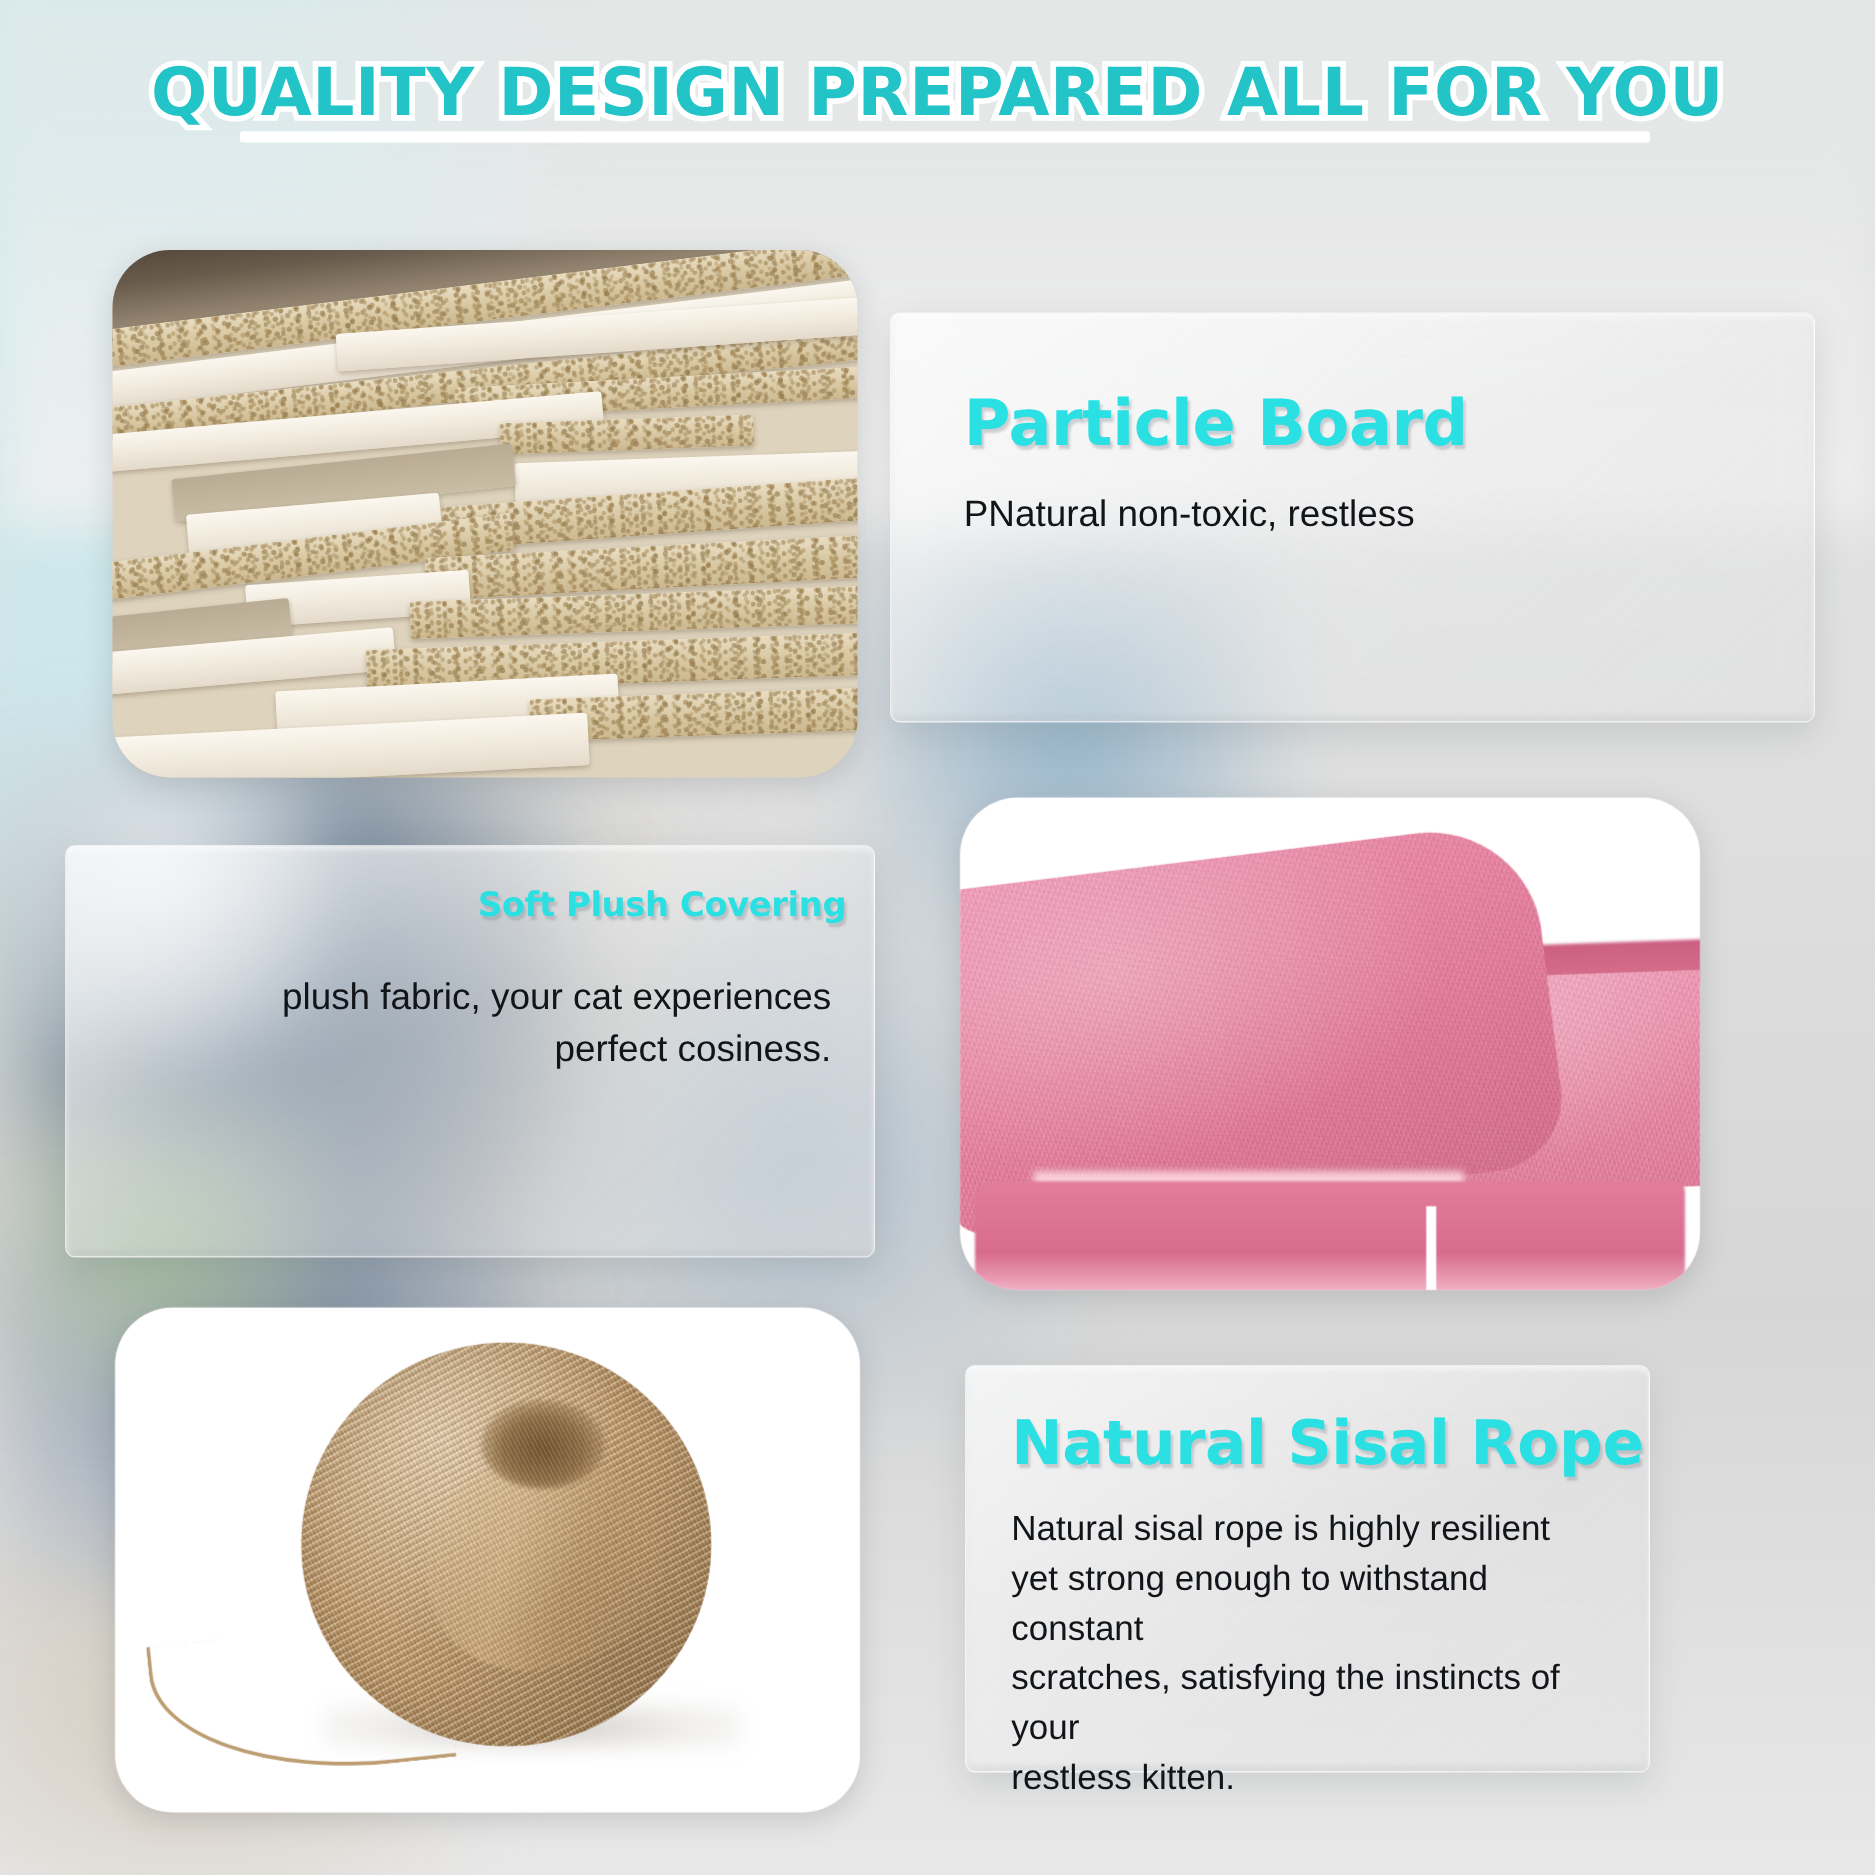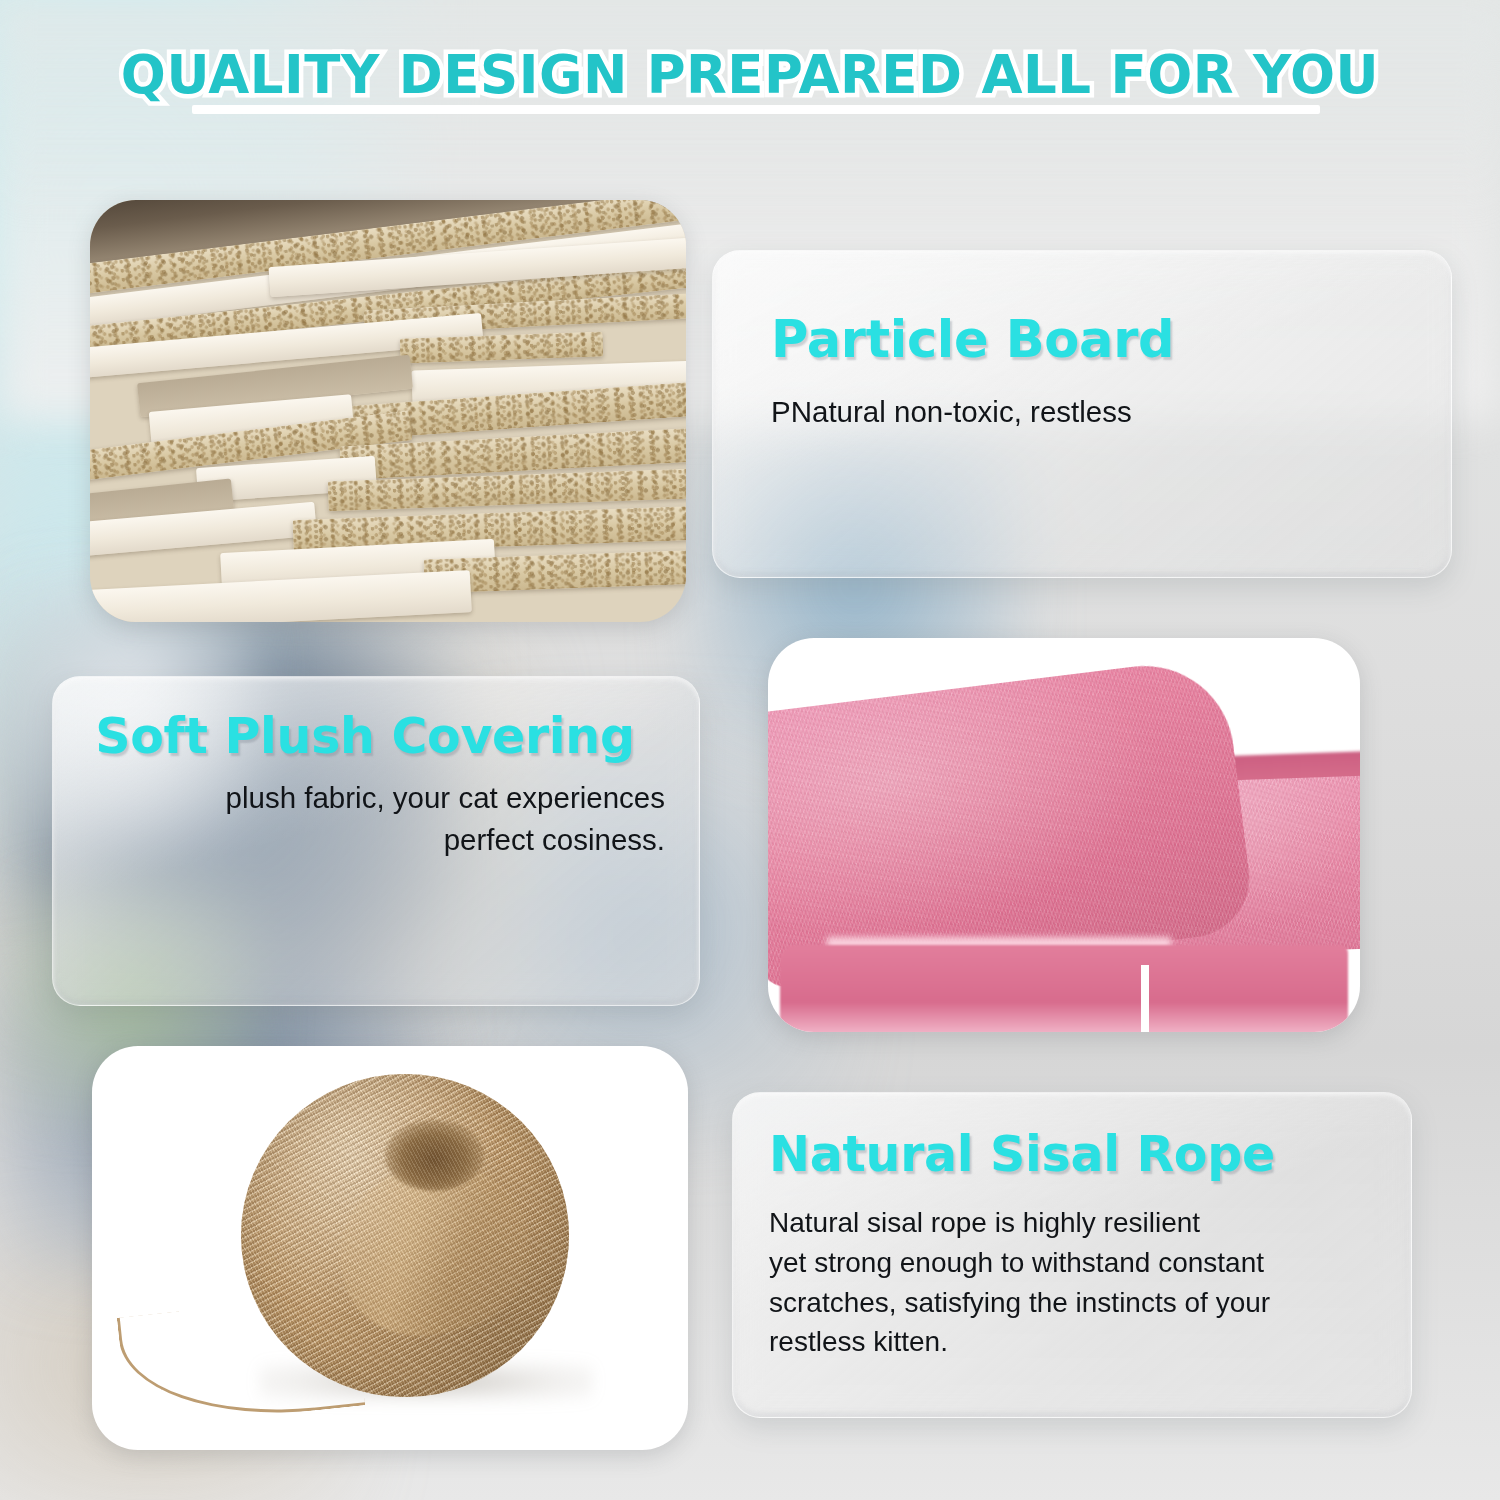--- a/index.html
+++ b/index.html
@@ -298,21 +298,21 @@
   .rope-shadow {
     position:absolute; left:28%; top:78%; width:56%; height:10%;
     background:radial-gradient(ellipse at 50% 50%,
       rgba(120,110,96,.38) 0%, rgba(150,142,130,.14) 55%, rgba(255,255,255,0) 100%);
     filter:blur(7px);
   }
 
   
   .glass {
     position:absolute;
-    border-radius:28px;
+    border-radius:8px;
     background:
       linear-gradient(140deg, rgba(255,255,255,.62) 0%, rgba(250,250,250,.40) 34%,
                       rgba(236,236,236,.32) 62%, rgba(228,228,228,.42) 100%);
     backdrop-filter:blur(14px);
     -webkit-backdrop-filter:blur(14px);
     border:1.5px solid rgba(255,255,255,.55);
     box-shadow:
       0 10px 26px rgba(120,126,132,.22),
       inset 0 2px 5px rgba(255,255,255,.70),
       inset 0 -3px 6px rgba(160,166,172,.28);
@@ -341,26 +341,26 @@
   }
 
   
   #card-board { left:712px; top:250px; width:740px; height:328px; }
   #card-board .card-title { position:absolute; left:58px; top:62px; font-size:51px; }
   #card-board .card-body  { position:absolute; left:58px; top:140px; font-size:29.5px; width:640px; }
 
   
   #card-plush { left:52px; top:676px; width:648px; height:330px; }
   #card-plush .card-title { position:absolute; left:0; right:22px; top:34px;
-                            font-size:49px; text-align:center; }
+                            font-size:27px; text-align:right; }
   #card-plush .card-body  { position:absolute; left:30px; right:34px; top:100px;
                             font-size:29.5px; text-align:right; }
 
   
-  #card-rope { left:732px; top:1092px; width:680px; height:326px;text-decoration:underline; }
+  #card-rope { left:772px; top:1092px; width:548px; height:326px;text-decoration:underline; }
   #card-rope .card-title { position:absolute; left:36px; top:36px; font-size:49px; }
   #card-rope .card-body  { position:absolute; left:36px; right:24px; top:110px; font-size:28px; }
 </style>
 </head>
 <body>
 
 <div id="stage">
 
   <div class="bg-layer bg-base"></div>
   <div class="bg-layer bg-cyan-left"></div>

